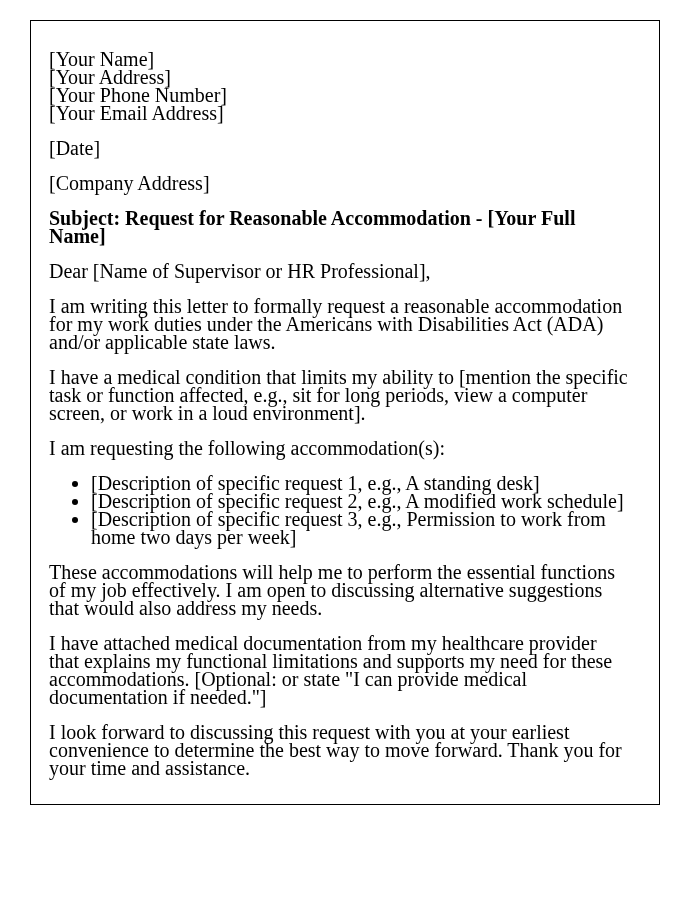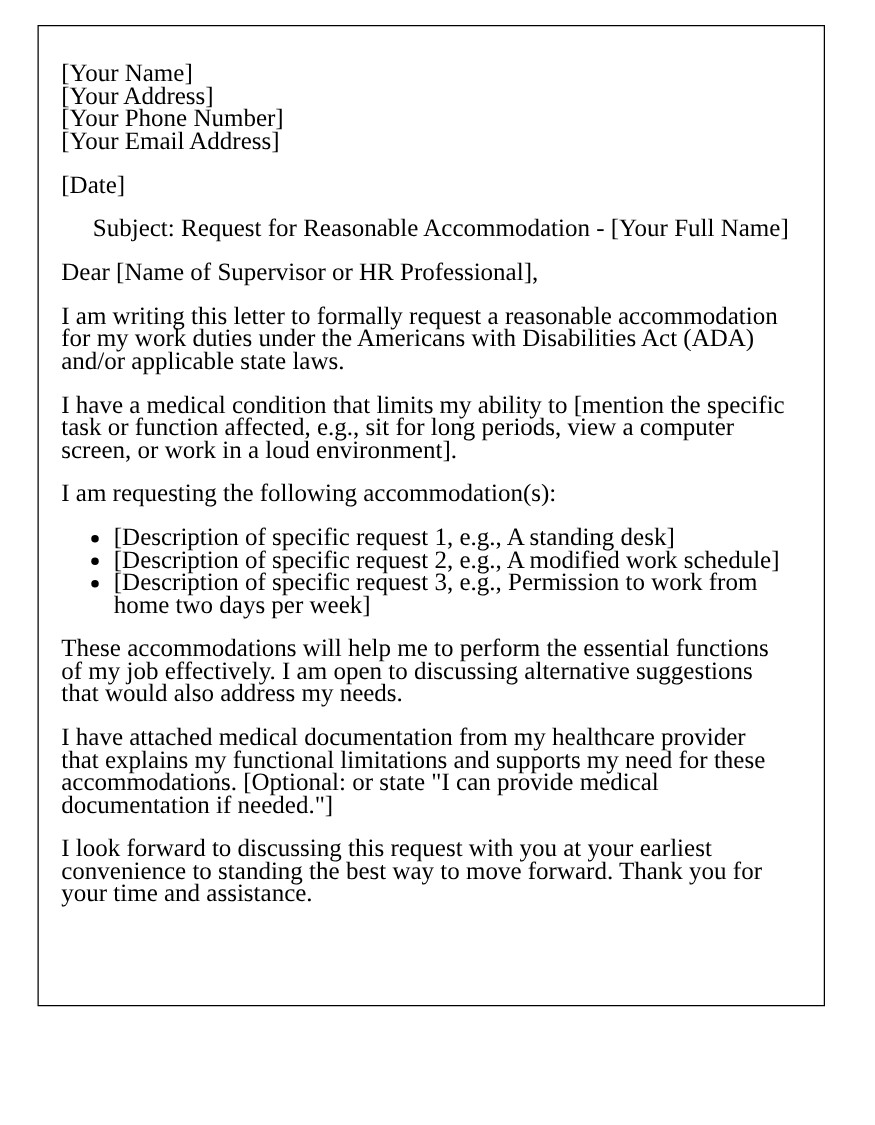--- a/index.html
+++ b/index.html
@@ -31,22 +31,21 @@
   .letter-page p {
     margin: 0 0 17px 0;
   }
   .block {
     margin: 0 0 17px 0;
   }
   .block div {
     margin: 0;
   }
   .subject {
-    font-weight: normal;
-    text-align: right;
+    font-weight: bold;
   }
   ul.accommodations {
     margin: 0 0 17px 0;
     padding-left: 42px;
     list-style-type: disc;
   }
   ul.accommodations li {
     margin: 0;
   }
 </style>
@@ -58,20 +57,21 @@
   <div class="block">
     <div>[Your Name]</div>
     <div>[Your Address]</div>
     <div>[Your Phone Number]</div>
     <div>[Your Email Address]</div>
   </div>
 
   <p>[Date]</p>
 
   <div class="block">
+    <div>[Company Address]</div>
   </div>
 
   <p class="subject">Subject: Request for Reasonable Accommodation - [Your Full Name]</p>
 
   <p>Dear [Name of Supervisor or HR Professional],</p>
 
   <p>I am writing this letter to formally request a reasonable accommodation for my work duties under the Americans with Disabilities Act (ADA) and/or applicable state laws.</p>
 
   <p>I have a medical condition that limits my ability to [mention the specific task or function affected, e.g., sit for long periods, view a computer screen, or work in a loud environment].</p>
 
@@ -80,18 +80,18 @@
   <ul class="accommodations">
     <li>[Description of specific request 1, e.g., A standing desk]</li>
     <li>[Description of specific request 2, e.g., A modified work schedule]</li>
     <li>[Description of specific request 3, e.g., Permission to work from home two days per week]</li>
   </ul>
 
   <p>These accommodations will help me to perform the essential functions of my job effectively. I am open to discussing alternative suggestions that would also address my needs.</p>
 
   <p>I have attached medical documentation from my healthcare provider that explains my functional limitations and supports my need for these accommodations. [Optional: or state "I can provide medical documentation if needed."]</p>
 
-  <p>I look forward to discussing this request with you at your earliest convenience to standing the best way to move forward. Thank you for your time and assistance.</p>
+  <p>I look forward to discussing this request with you at your earliest convenience to determine the best way to move forward. Thank you for your time and assistance.</p>
 
 
 
 
 </div>
 
 </body></html>

